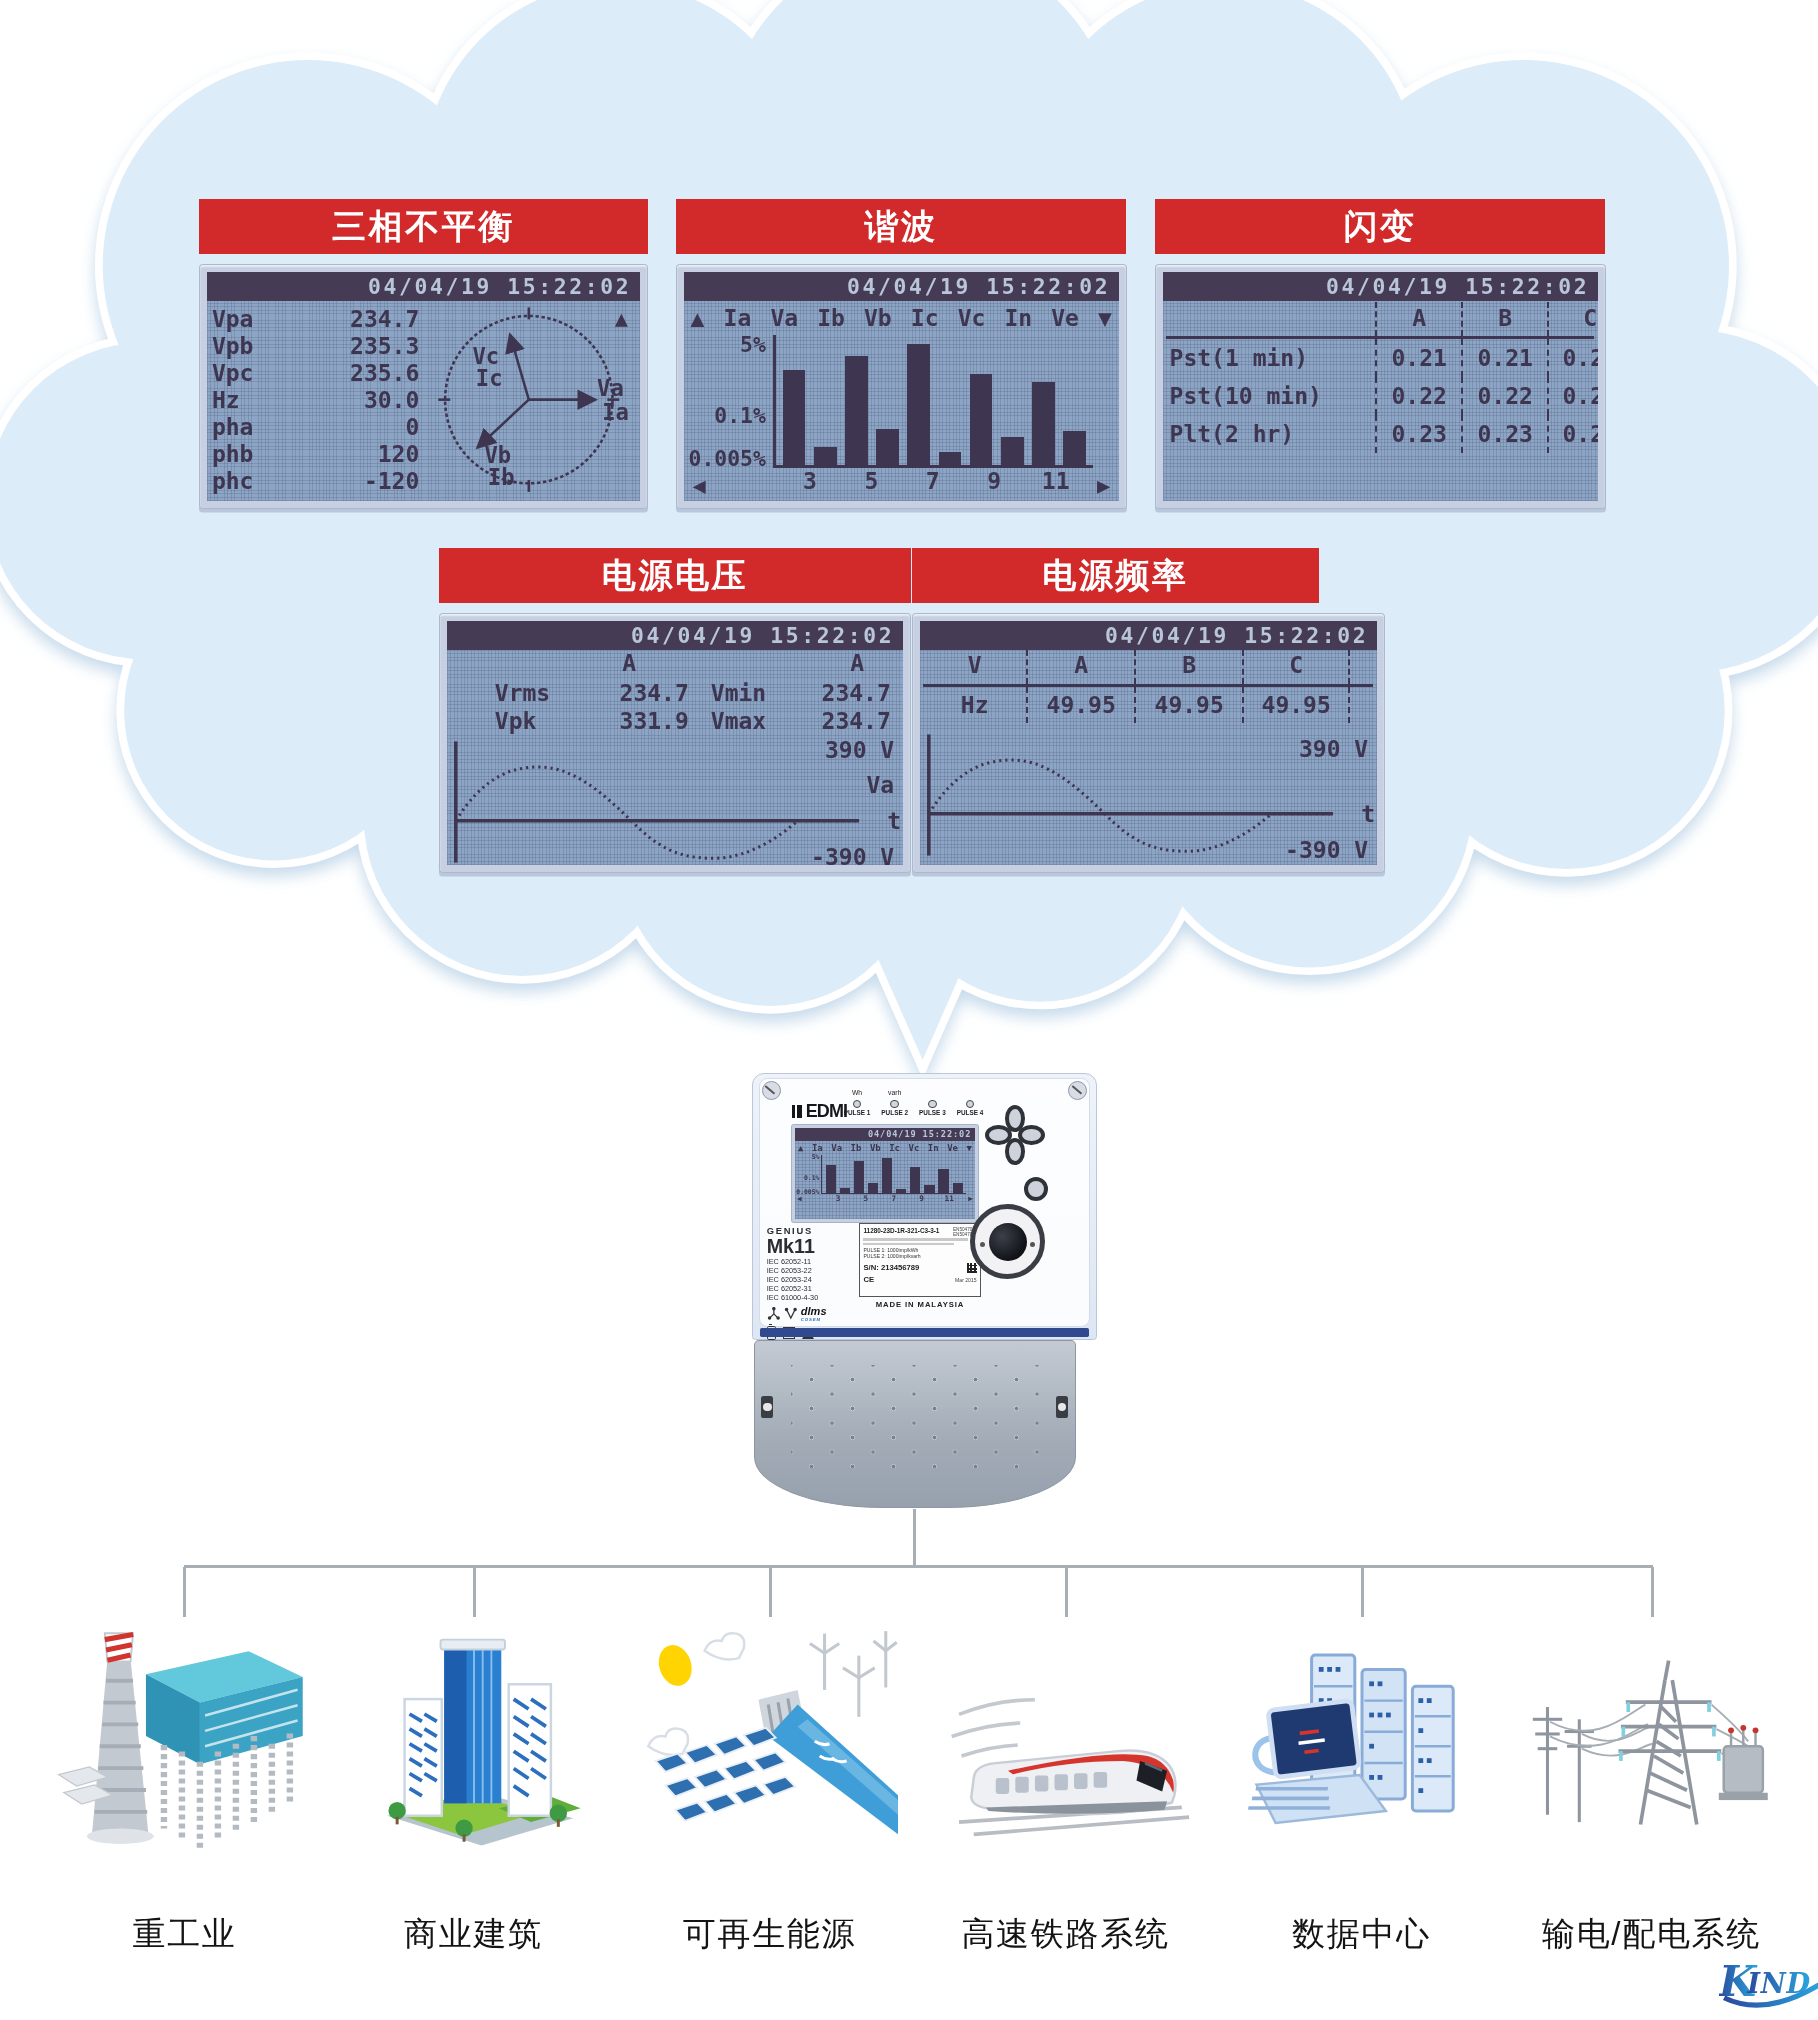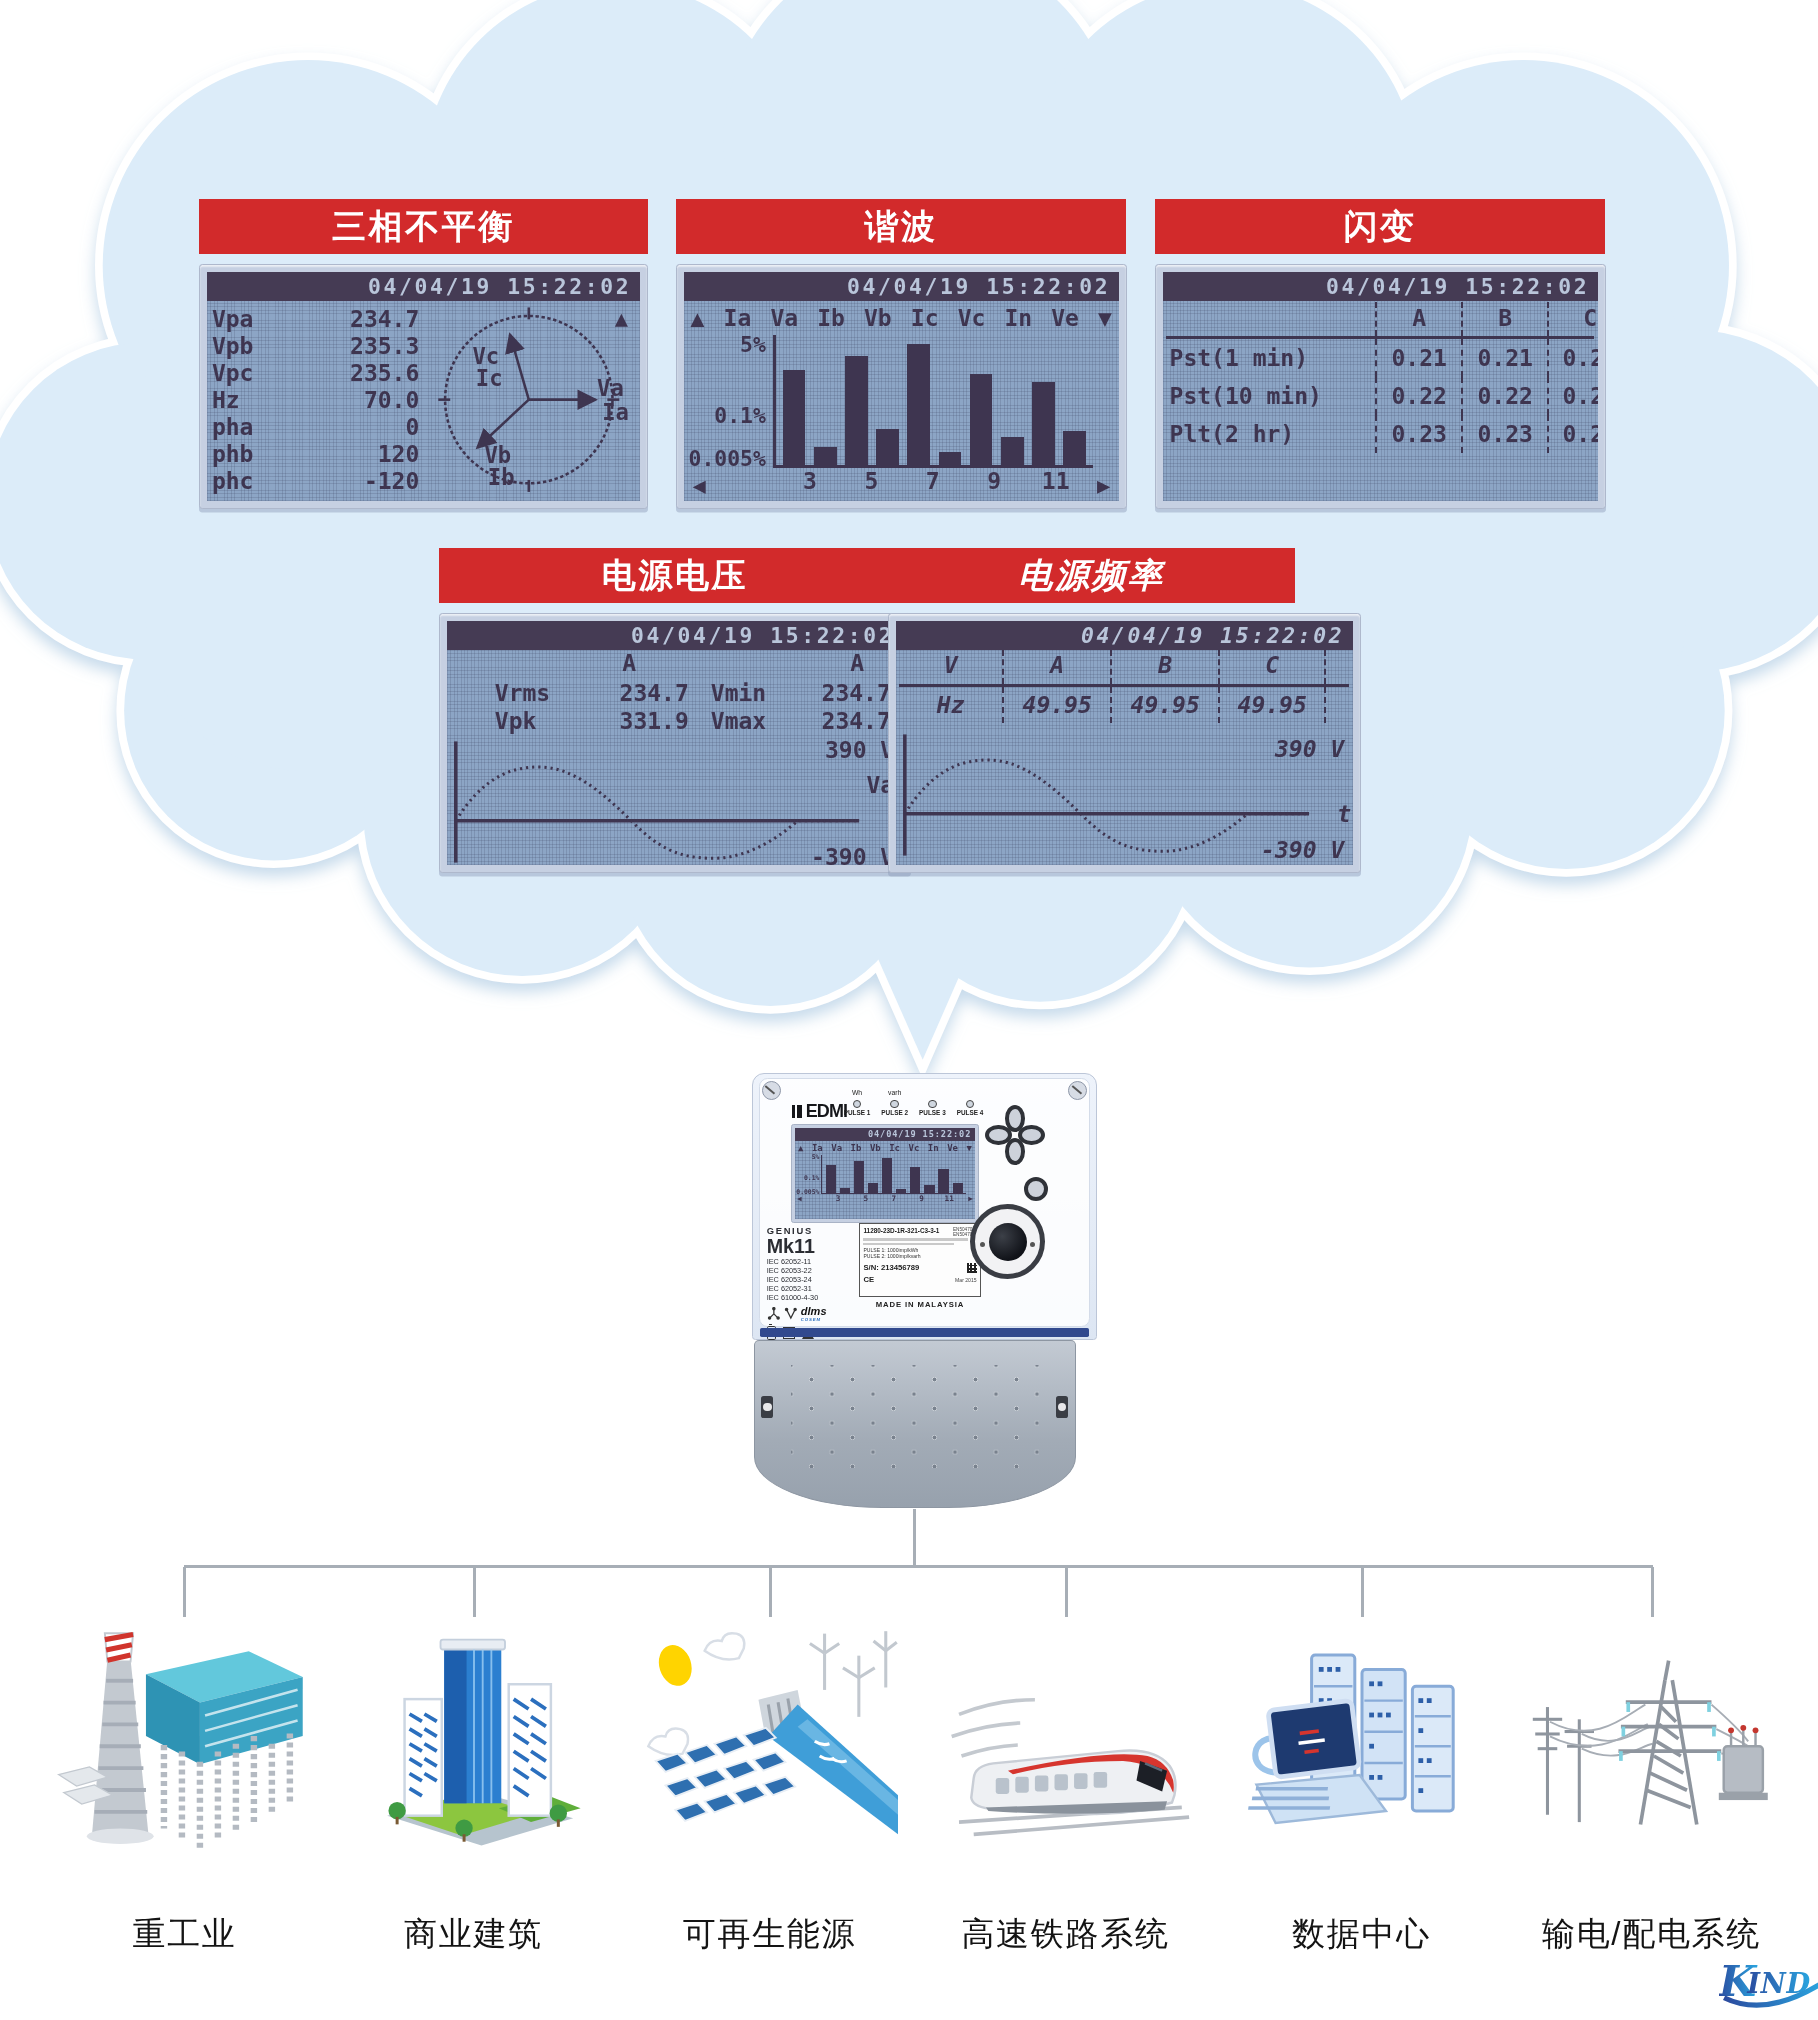--- a/index.html
+++ b/index.html
@@ -213,21 +213,21 @@
             <div class="reading">
                 <span class="k">Vpb</span>
                 <span class="v">235.3</span>
               </div>
             <div class="reading">
                 <span class="k">Vpc</span>
                 <span class="v">235.6</span>
               </div>
             <div class="reading">
                 <span class="k">Hz</span>
-                <span class="v">70.0</span>
+                <span class="v">30.0</span>
               </div>
             <div class="reading">
                 <span class="k">pha</span>
                 <span class="v">0</span>
               </div>
             <div class="reading">
                 <span class="k">phb</span>
                 <span class="v">120</span>
               </div>
             <div class="reading">
@@ -385,21 +385,21 @@
           </svg>
           <span class="wl" style="top:-1.7px">390 V</span>
           <span class="wl" style="top:34px">Va</span>
           <span class="wl" style="top:70px;right:1.7px">t</span>
           <span class="wl" style="bottom:-3.4px">-390 V</span>
         </div>
       </div>
     </div>
   </div>
 
-  <div class="panel" style="left:888px;top:548px;width:407px;font-style:italic;">
+  <div class="panel" style="left:912px;top:548px;width:407px;">
     <div class="banner">电源频率</div>
     <div class="lcd-frame" style="top:65px;width:457px;height:244px;">
       <div class="lcd">
         <div class="lcd-head">04/04/19 15:22:02</div>
         <div class="qtable">
           <div class="qrow qhead">
             <div class="qcell">V</div>
             <div class="qcell fcell d">A</div>
             <div class="qcell fcell d">B</div>
             <div class="qcell fcell d dr">C</div>

